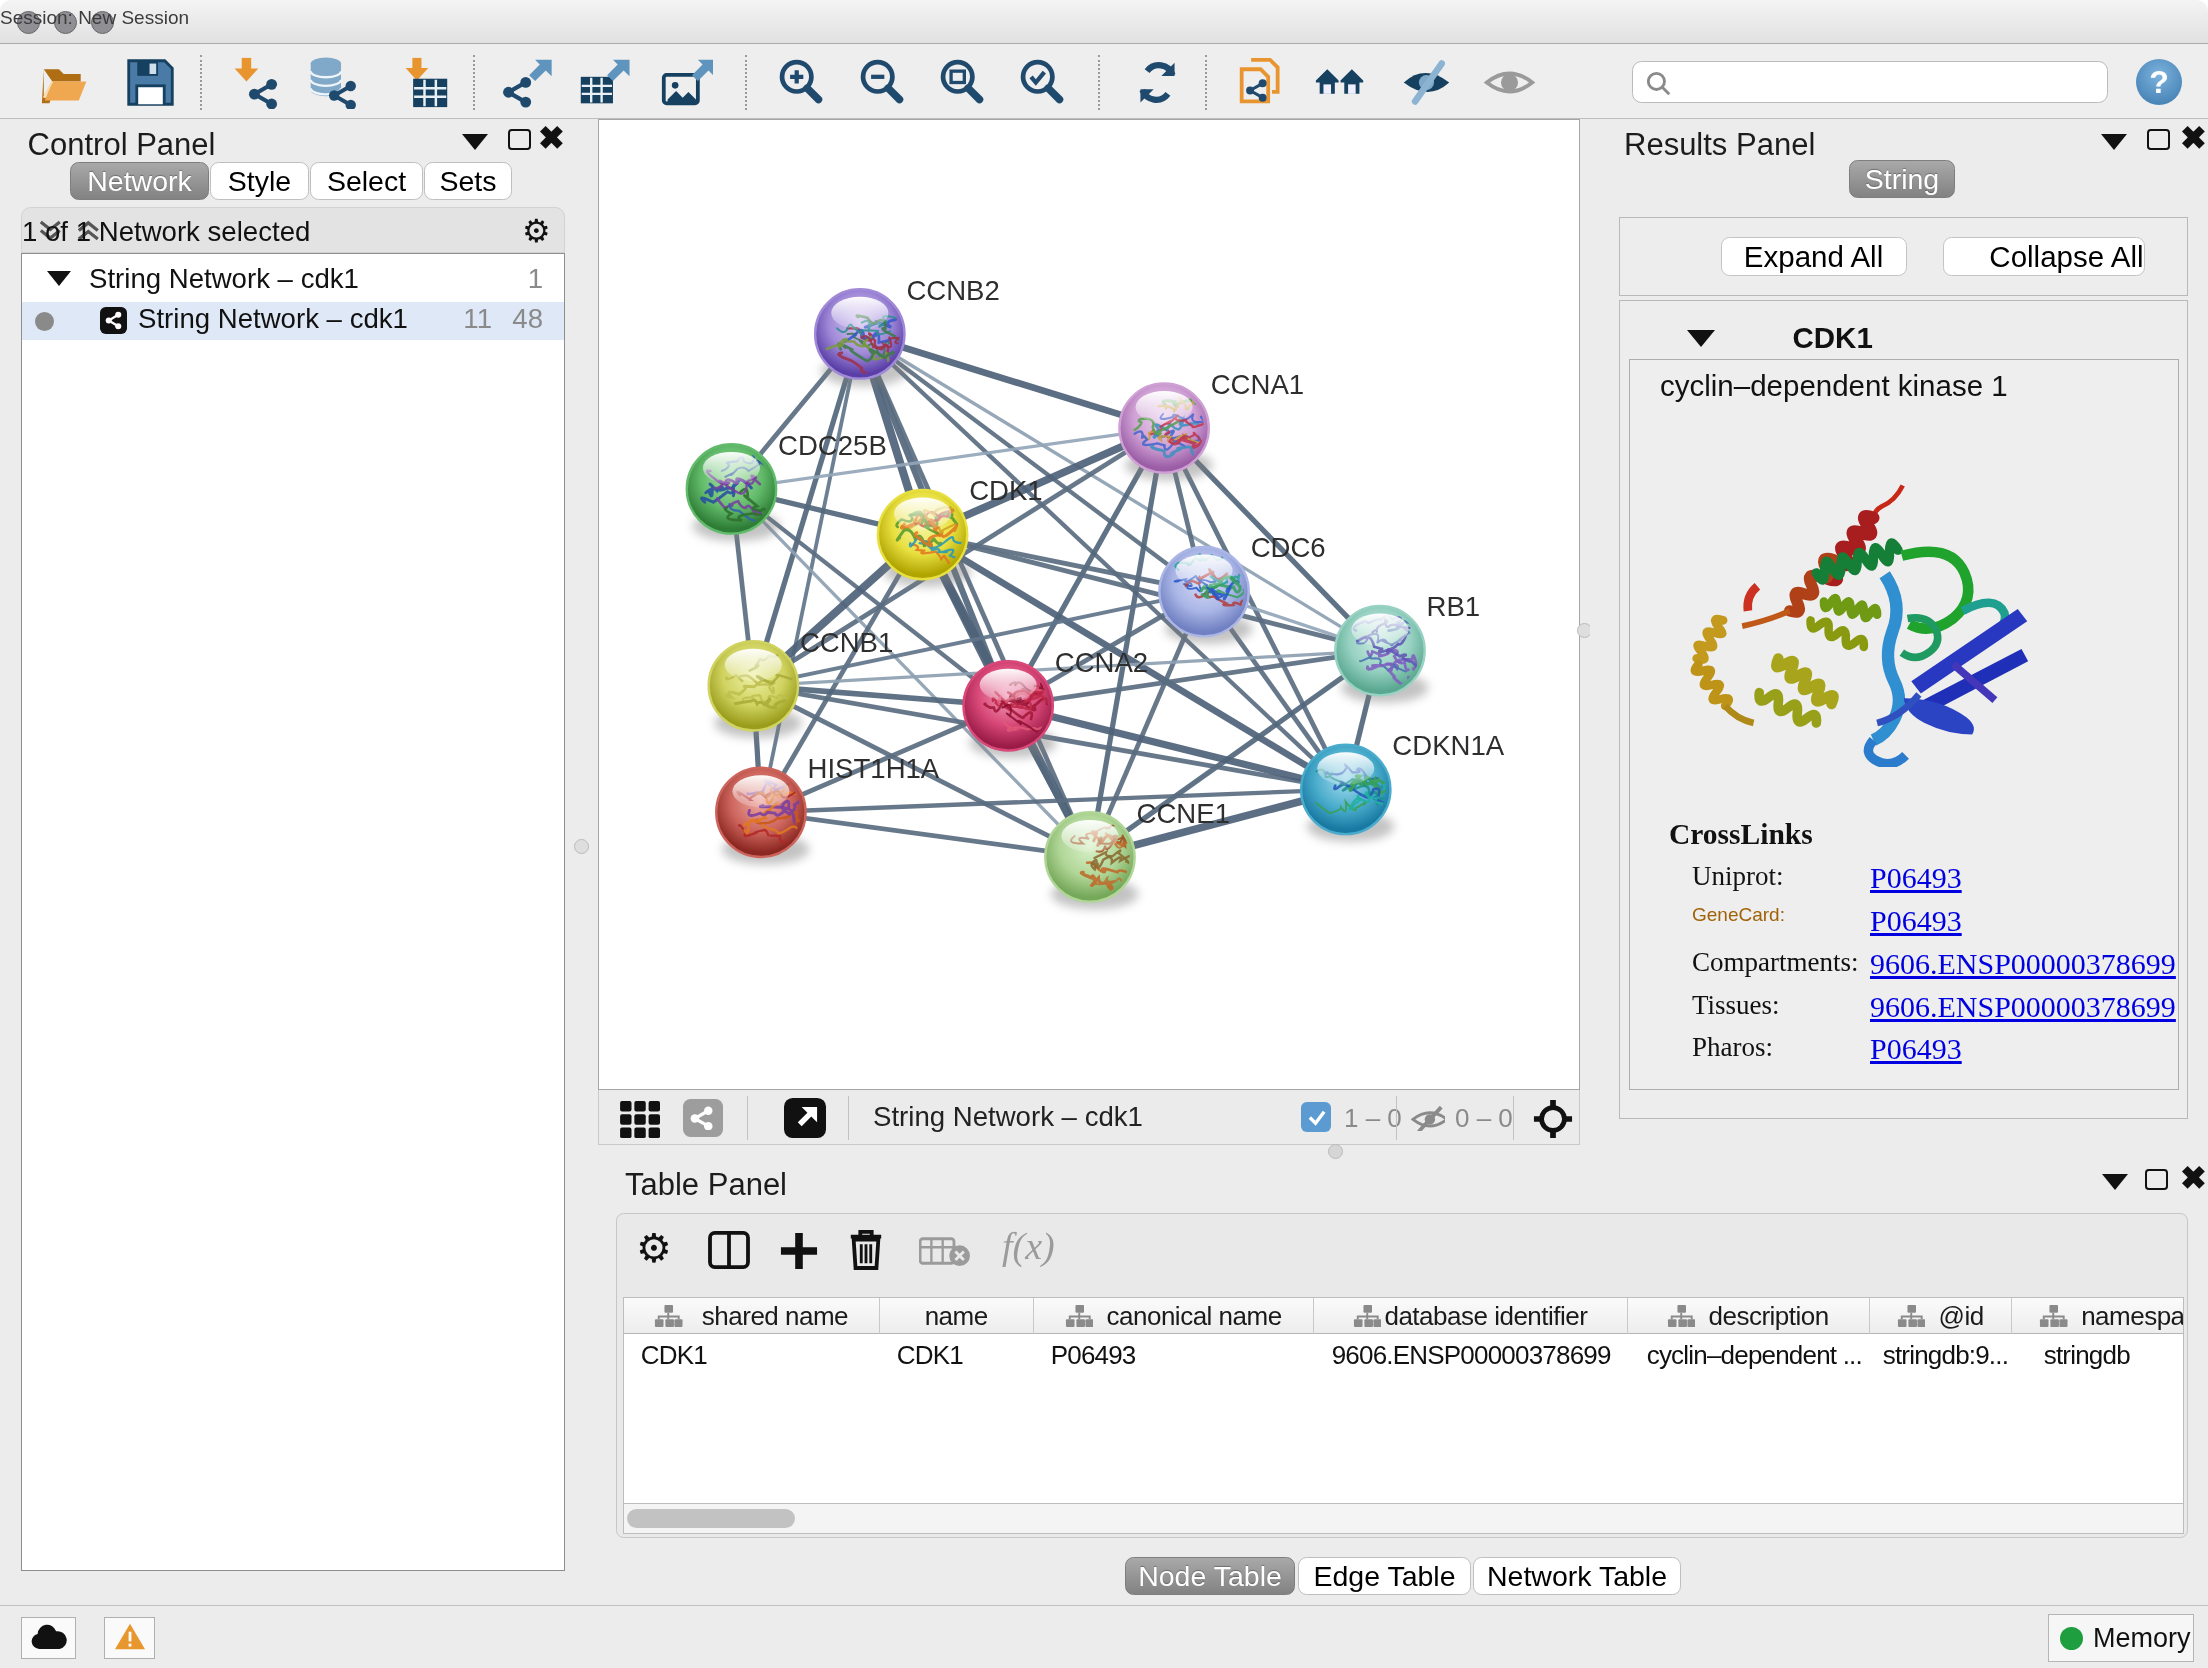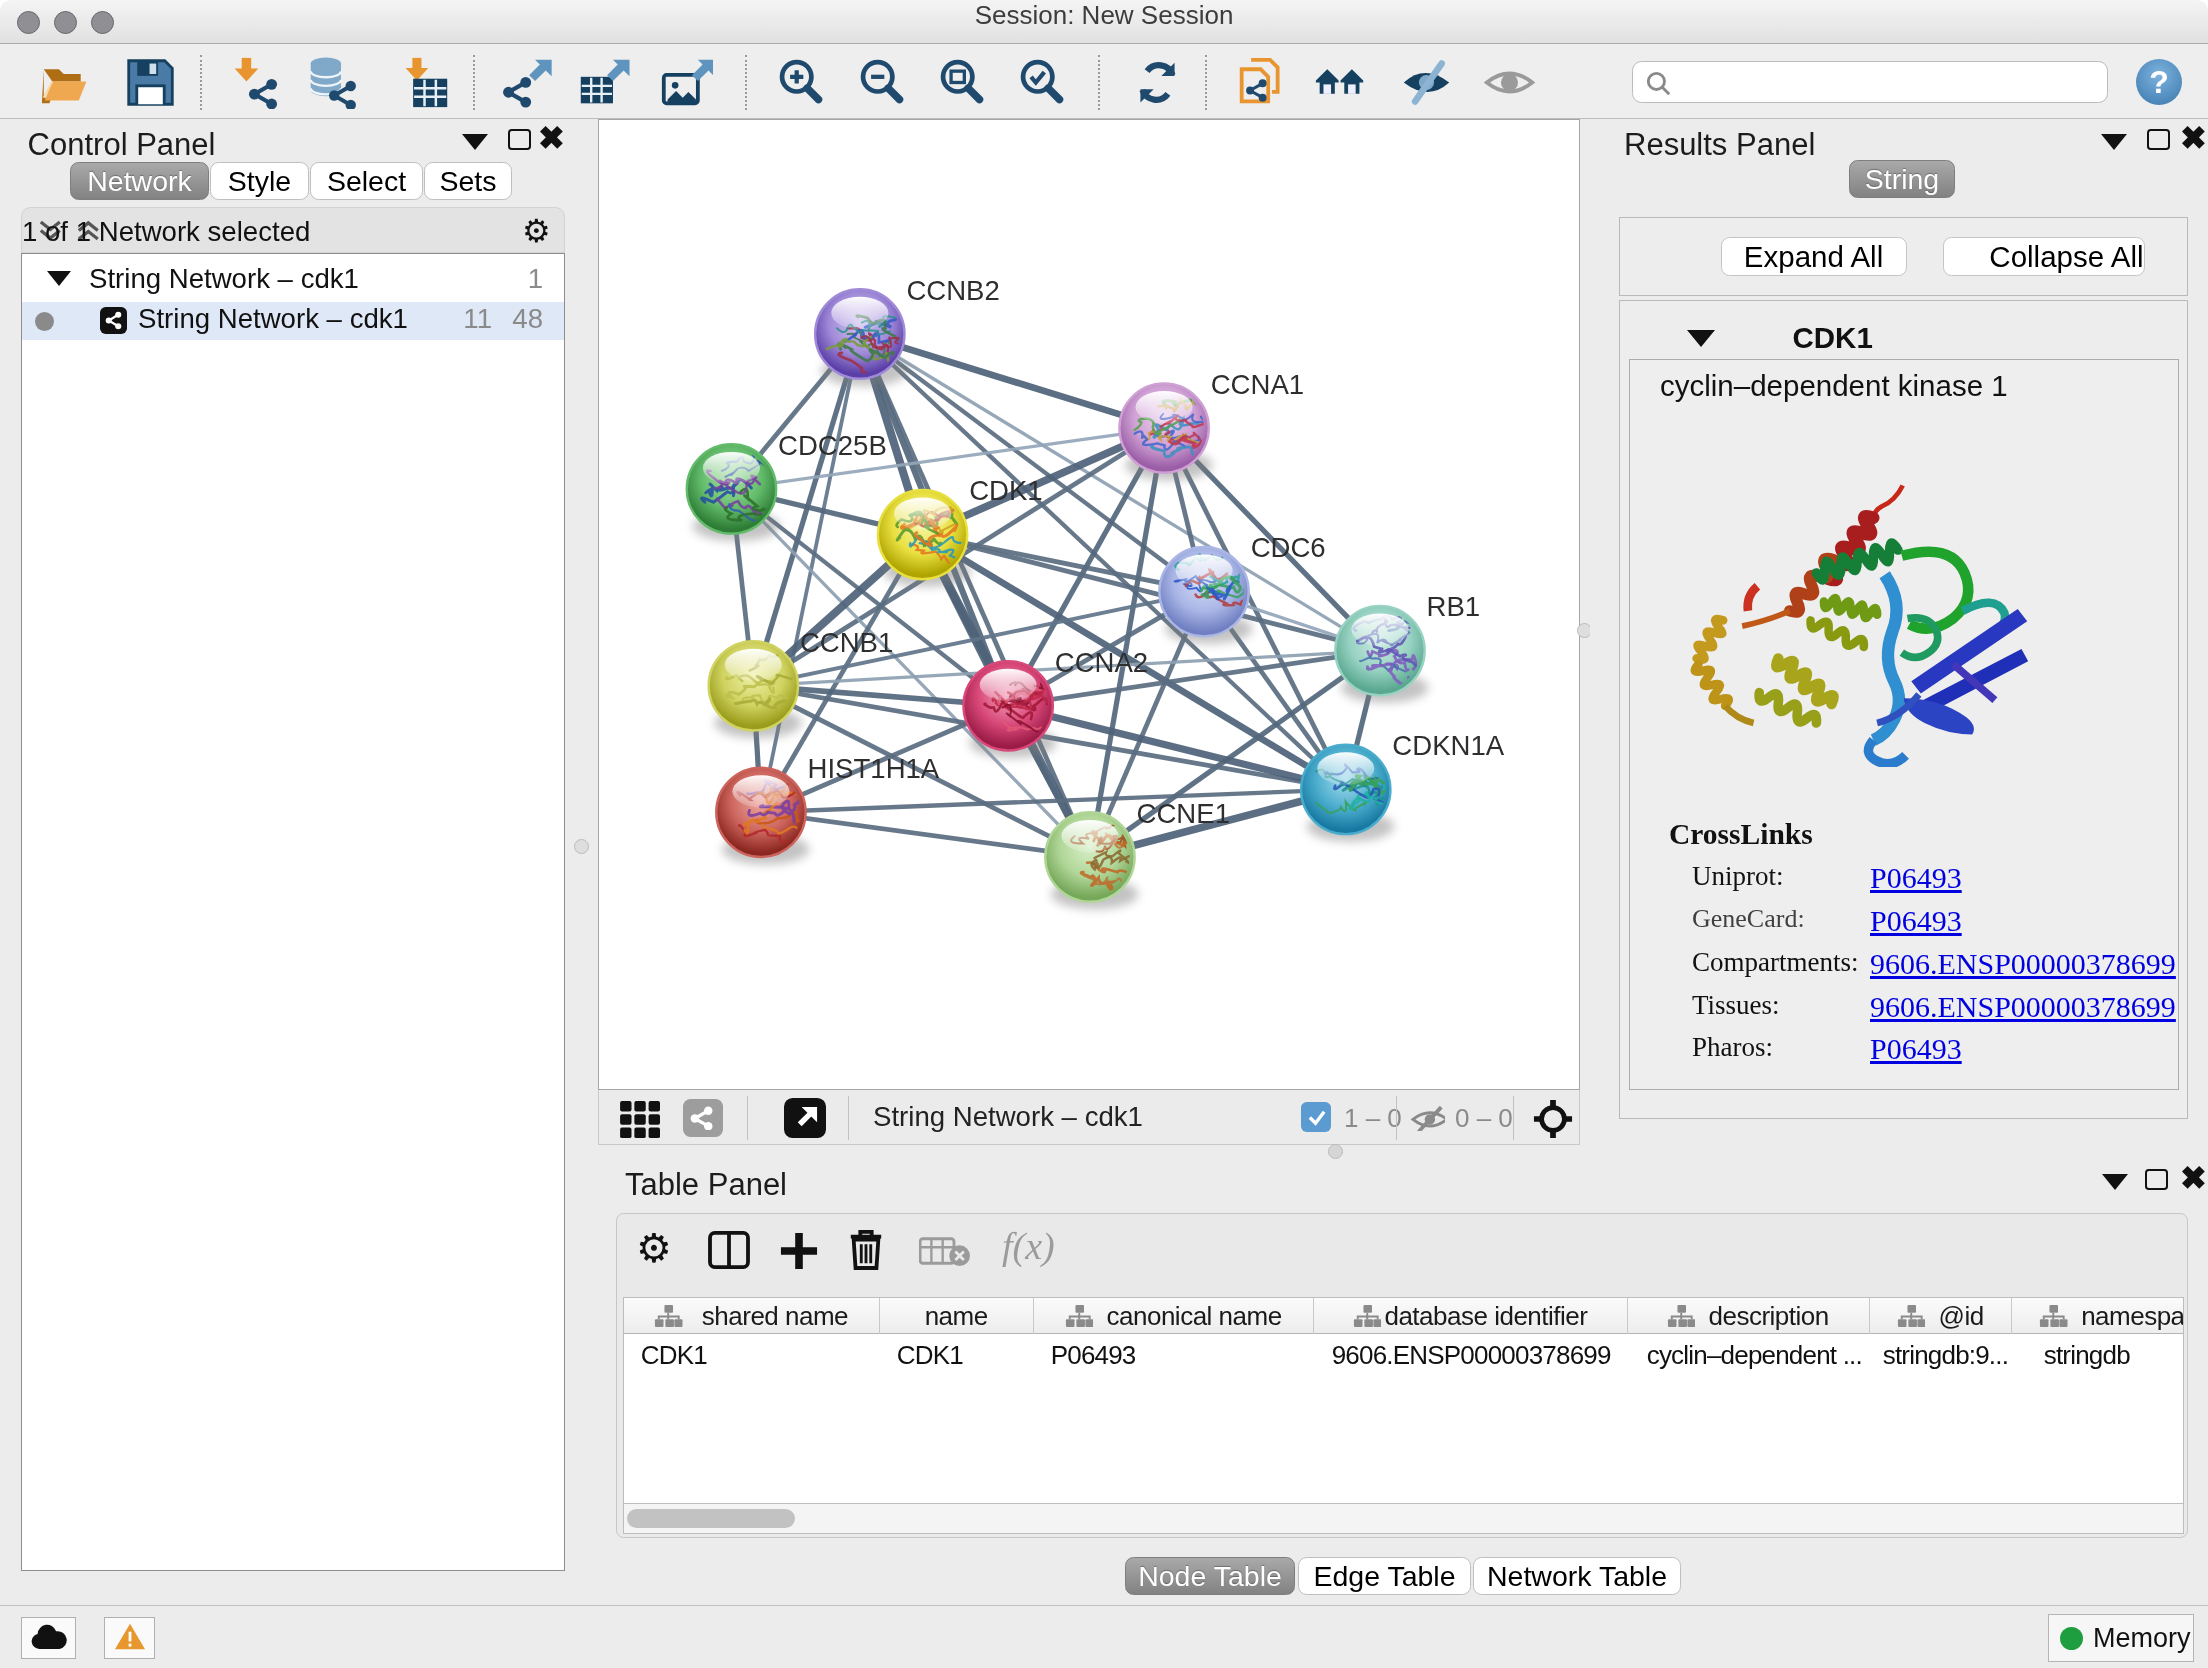--- a/index.html
+++ b/index.html
@@ -1,18 +1,18 @@
 <!DOCTYPE html>
 <html style="font-size:15px"><head><meta charset="utf-8"><style>
 *{margin:0;padding:0;box-sizing:border-box}
 html,body{width:2208px;height:1668px;background:#ececec;font-family:"Liberation Sans",sans-serif;overflow:hidden}
 .abs{position:absolute}
 #titlebar{position:absolute;left:0;top:0;width:2208px;height:44px;background:linear-gradient(#f4f4f4,#e1e1e1);border-bottom:1px solid #ababab;border-radius:11.4px 11.4px 0 0}
 .light{position:absolute;top:10.5px;width:23px;height:23px;border-radius:50%;background:#8f8f94;border:1px solid #68686d}
-#title{position:absolute;top:0;width:100%;text-align:center;font-size:26px;color:#3c3c3c}
+#title{position:absolute;top:7px;width:100%;text-align:left;font-size:19px;color:#3c3c3c}
 #toolbar{position:absolute;left:0;top:45px;width:2208px;height:74px;background:#eeeeee;border-bottom:1px solid #bdbdbd}
 .tsep{position:absolute;top:9.5px;height:55px;width:0;border-left:2.9px dotted #9a9a9a}
 .ticon{position:absolute;top:11.4px}
 #searchbox{position:absolute;left:1632px;top:16px;width:476px;height:42px;background:#fff;border:1px solid #bbb;border-radius:9.5px}
 .panel-title{font-size:31px;color:#1c1c1c}
 .tri{width:0;height:0;border-left:13.3px solid transparent;border-right:13.3px solid transparent;border-top:16px solid #111;display:inline-block}
 .sq{width:23px;height:21px;border:2.9px solid #111;border-radius:3.8px;display:inline-block}
 .xx{font-size:32px;font-weight:bold;color:#111;display:inline-block;line-height:27px}
 .tab{position:absolute;height:38px;border:1px solid #bfbfbf;background:#fff;color:#000;font-size:28.5px;text-align:center;border-radius:8.6px;line-height:36px}
 .tabsel{background:linear-gradient(#a9a9a9,#828282);color:#fff;border:1px solid #7e7e7e;text-shadow:0 -1px 1px rgba(0,0,0,.3)}
@@ -670,21 +670,21 @@
           <path d="M214 284 q-12 14 4 22 q16 8 30 -6" fill="none" stroke="#2b7ccc" stroke-width="10"></path>
           <path d="M254 222 L366 146 L376 159 L264 235 Z" fill="#2838c0"></path>
           <path d="M264 243 L370 188 L377 201 L272 256 Z" fill="#1f2fb8"></path>
           <path d="M246 240 q38 0 66 20 q12 10 6 18 q-26 0 -50 -12 q-20 -10 -22 -26Z" fill="#2a44c4"></path>
           <path d="M298 204 l44 38" stroke="#4436b8" stroke-width="8" fill="none"></path>
           <path d="M262 236 q-20 24 -44 30" fill="none" stroke="#3050c0" stroke-width="7"></path>
         </svg>
         <div class="abs" style="left:39px;top:458px;font-family:'Liberation Serif',serif;font-size:29.5px;font-weight:bold;color:#111">CrossLinks</div>
         <div class="abs" style="left:62px;top:501px;font-family:'Liberation Serif',serif;font-size:27px;color:#111">Uniprot:</div>
         <div class="abs" style="left:240px;top:501px;font-family:'Liberation Serif',serif;font-size:30px"><a class="lnk">P06493</a></div>
-        <div class="abs" style="left:62px;top:544px;font-family:Liberation Serif, serif;font-size:26px;color:#404040">GeneCard:</div>
+        <div class="abs" style="left:62px;top:544px;font-family:Liberation Sans, sans-serif;font-size:19px;color:#a16207">GeneCard:</div>
         <div class="abs" style="left:240px;top:544px;font-family:'Liberation Serif',serif;font-size:30px"><a class="lnk">P06493</a></div>
         <div class="abs" style="left:62px;top:587px;font-family:'Liberation Serif',serif;font-size:27px;color:#111">Compartments:</div>
         <div class="abs" style="left:240px;top:587px;font-family:'Liberation Serif',serif;font-size:30px"><a class="lnk">9606.ENSP00000378699</a></div>
         <div class="abs" style="left:62px;top:630px;font-family:'Liberation Serif',serif;font-size:27px;color:#111">Tissues:</div>
         <div class="abs" style="left:240px;top:630px;font-family:'Liberation Serif',serif;font-size:30px"><a class="lnk">9606.ENSP00000378699</a></div>
         <div class="abs" style="left:62px;top:672px;font-family:'Liberation Serif',serif;font-size:27px;color:#111">Pharos:</div>
         <div class="abs" style="left:240px;top:672px;font-family:'Liberation Serif',serif;font-size:30px"><a class="lnk">P06493</a></div>
      </div>
   </div>
 </div>

